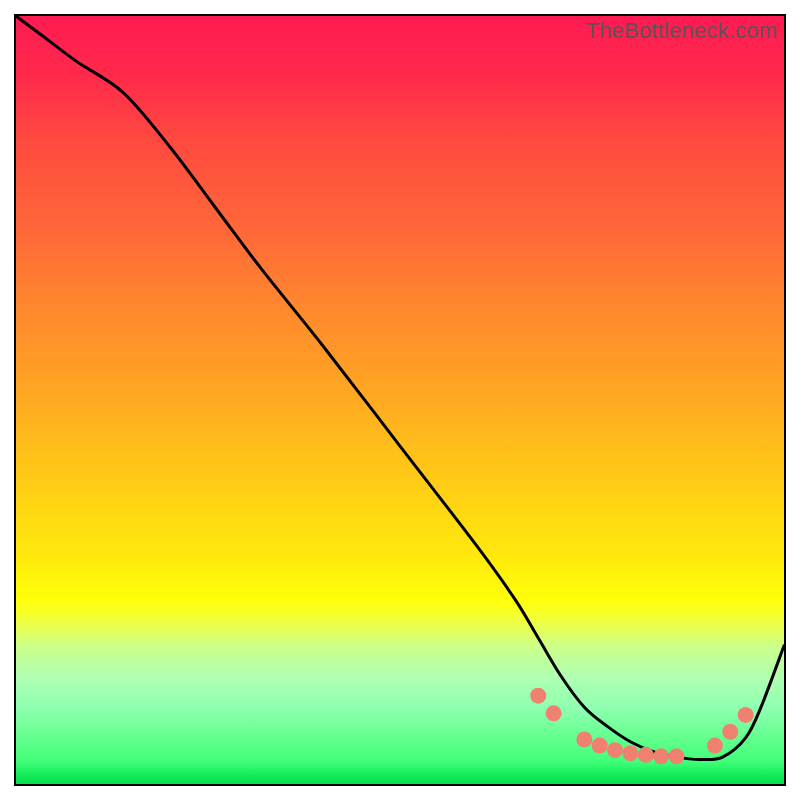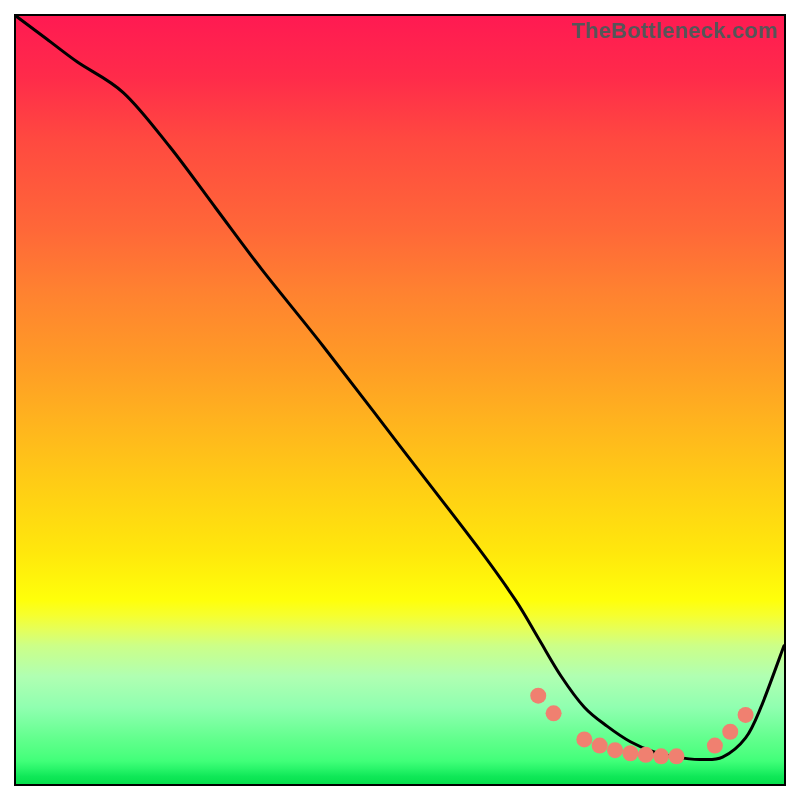--- a/index.html
+++ b/index.html
@@ -47,21 +47,21 @@
       #29f56a 98%,
       #10e858 99%,
       #05e04c 100%
     );
   }
   .watermark {
     position: absolute;
     top: 18px;
     right: 22px;
     font-size: 22px;
-    font-weight: 700;
+    font-weight: 400;
     color: #555558;
     letter-spacing: 0.2px;
     z-index: 5;
   }
   svg.chart-svg {
     position: absolute;
     left: 0;
     top: 0;
     width: 768px;
     height: 768px;

